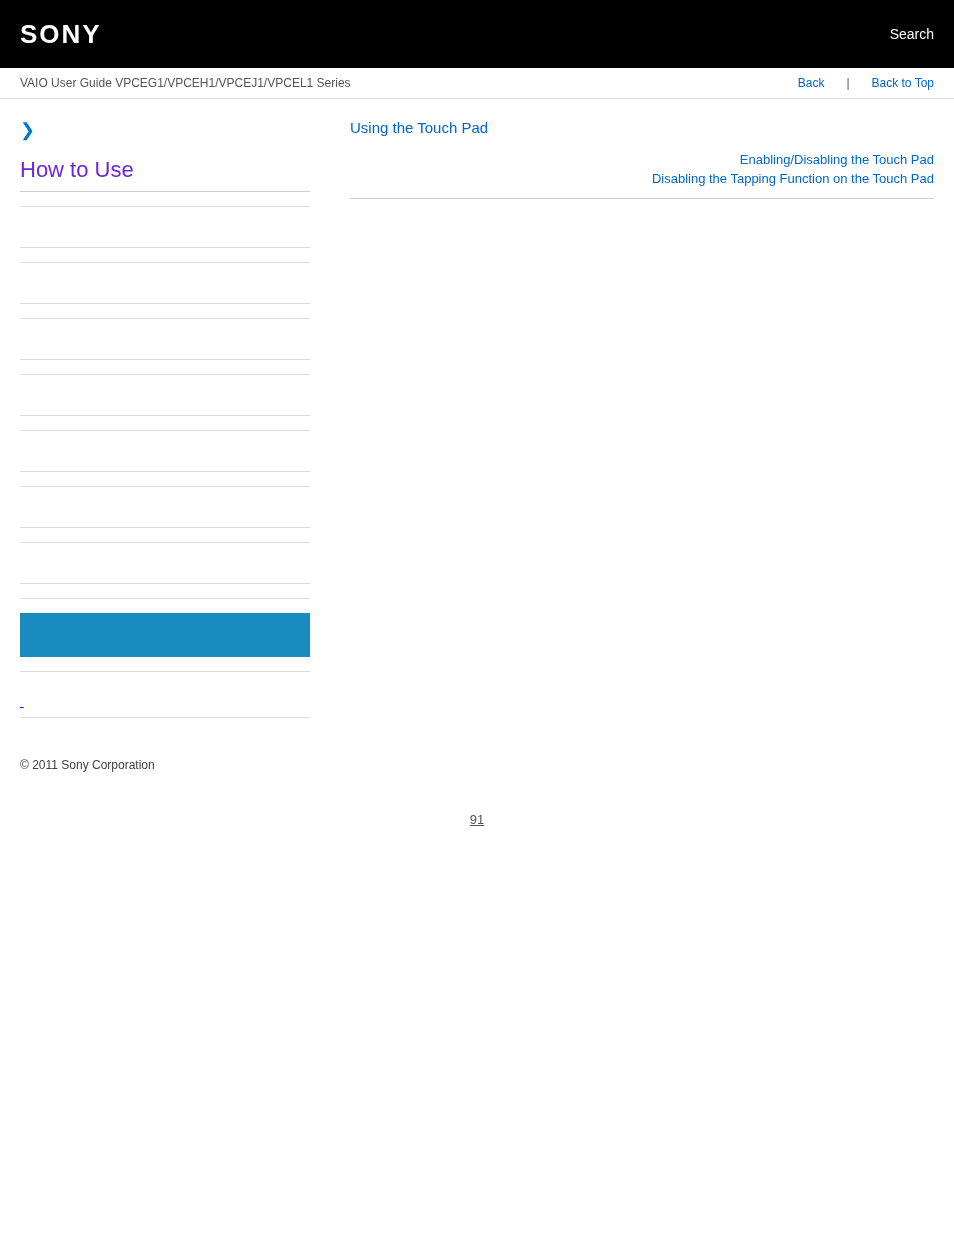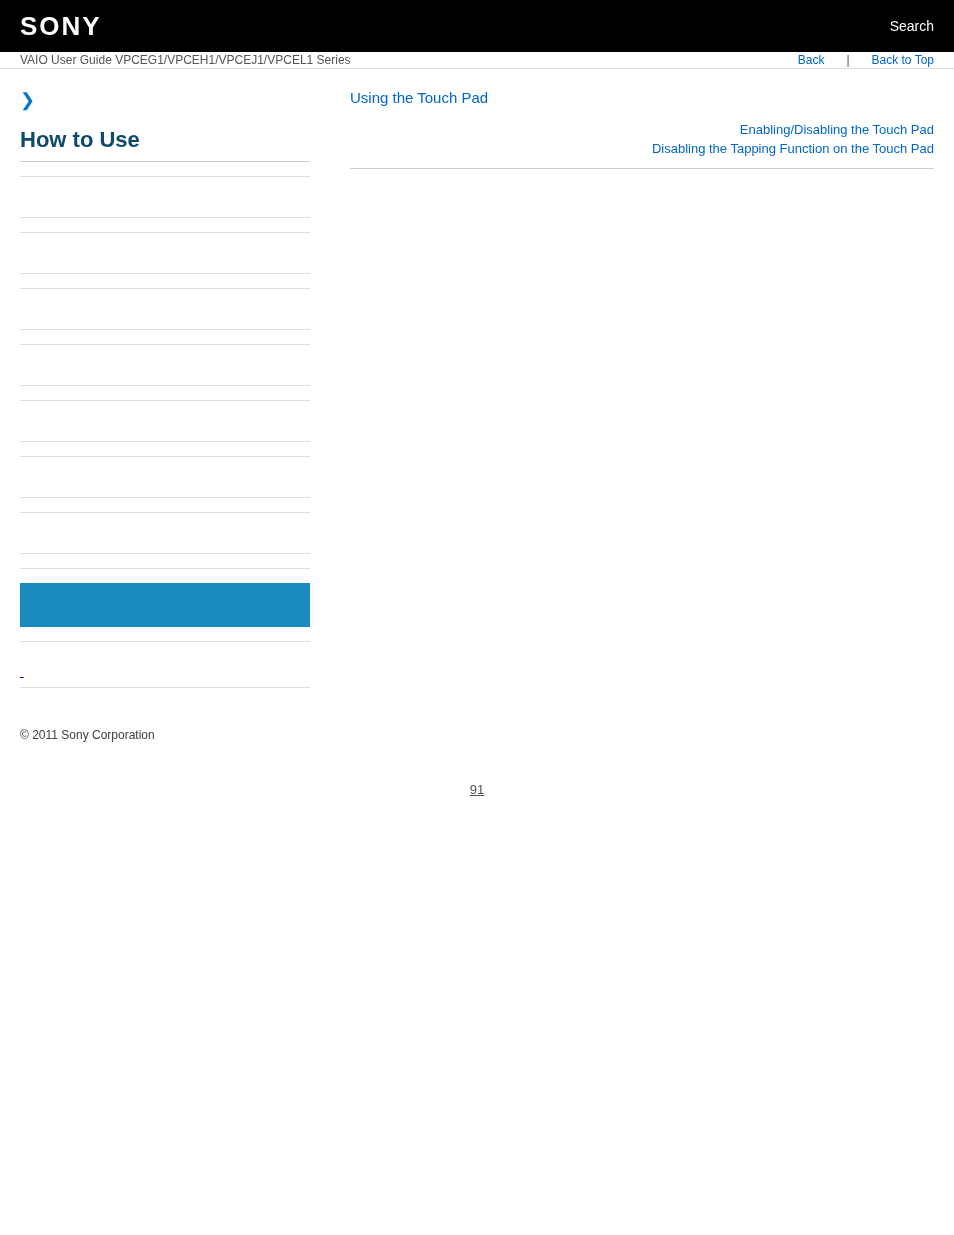--- a/index.html
+++ b/index.html
@@ -8,21 +8,21 @@
       font-size: 13px;
       color: #333;
       background: #fff;
       width: 954px;
       min-height: 1235px;
     }
 
     
     .header {
       background: #000;
-      height: 52px;
+      height: 68px;
       display: flex;
       align-items: center;
       justify-content: space-between;
       padding: 0 20px;
     }
     .sony-logo {
       color: #fff;
       font-size: 26px;
       font-weight: bold;
       font-family: Arial, sans-serif;
@@ -32,21 +32,21 @@
       color: #fff;
       font-size: 14px;
       cursor: pointer;
     }
 
     
     .breadcrumb-bar {
       display: flex;
       justify-content: space-between;
       align-items: center;
-      padding: 1px 20px;
+      padding: 8px 20px;
       border-bottom: 1px solid #ddd;
       font-size: 12px;
       color: #555;
     }
     .breadcrumb-links {
       display: flex;
       gap: 22px;
       align-items: center;
     }
     .nav-link {
@@ -73,22 +73,22 @@
 
     .sidebar-arrow {
       color: #0077cc;
       font-size: 18px;
       margin-bottom: 16px;
       display: block;
     }
 
     .sidebar-section-title {
       font-size: 22px;
-      font-weight: bold;
-      color: #0c4a6e;
+      font-weight: normal;
+      color: #6d28d9;
       margin-bottom: 8px;
       padding-bottom: 8px;
       border-bottom: 1px solid #ccc;
     }
 
     .sidebar-links {
       margin-top: 8px;
     }
 
     .sidebar-link-item {

